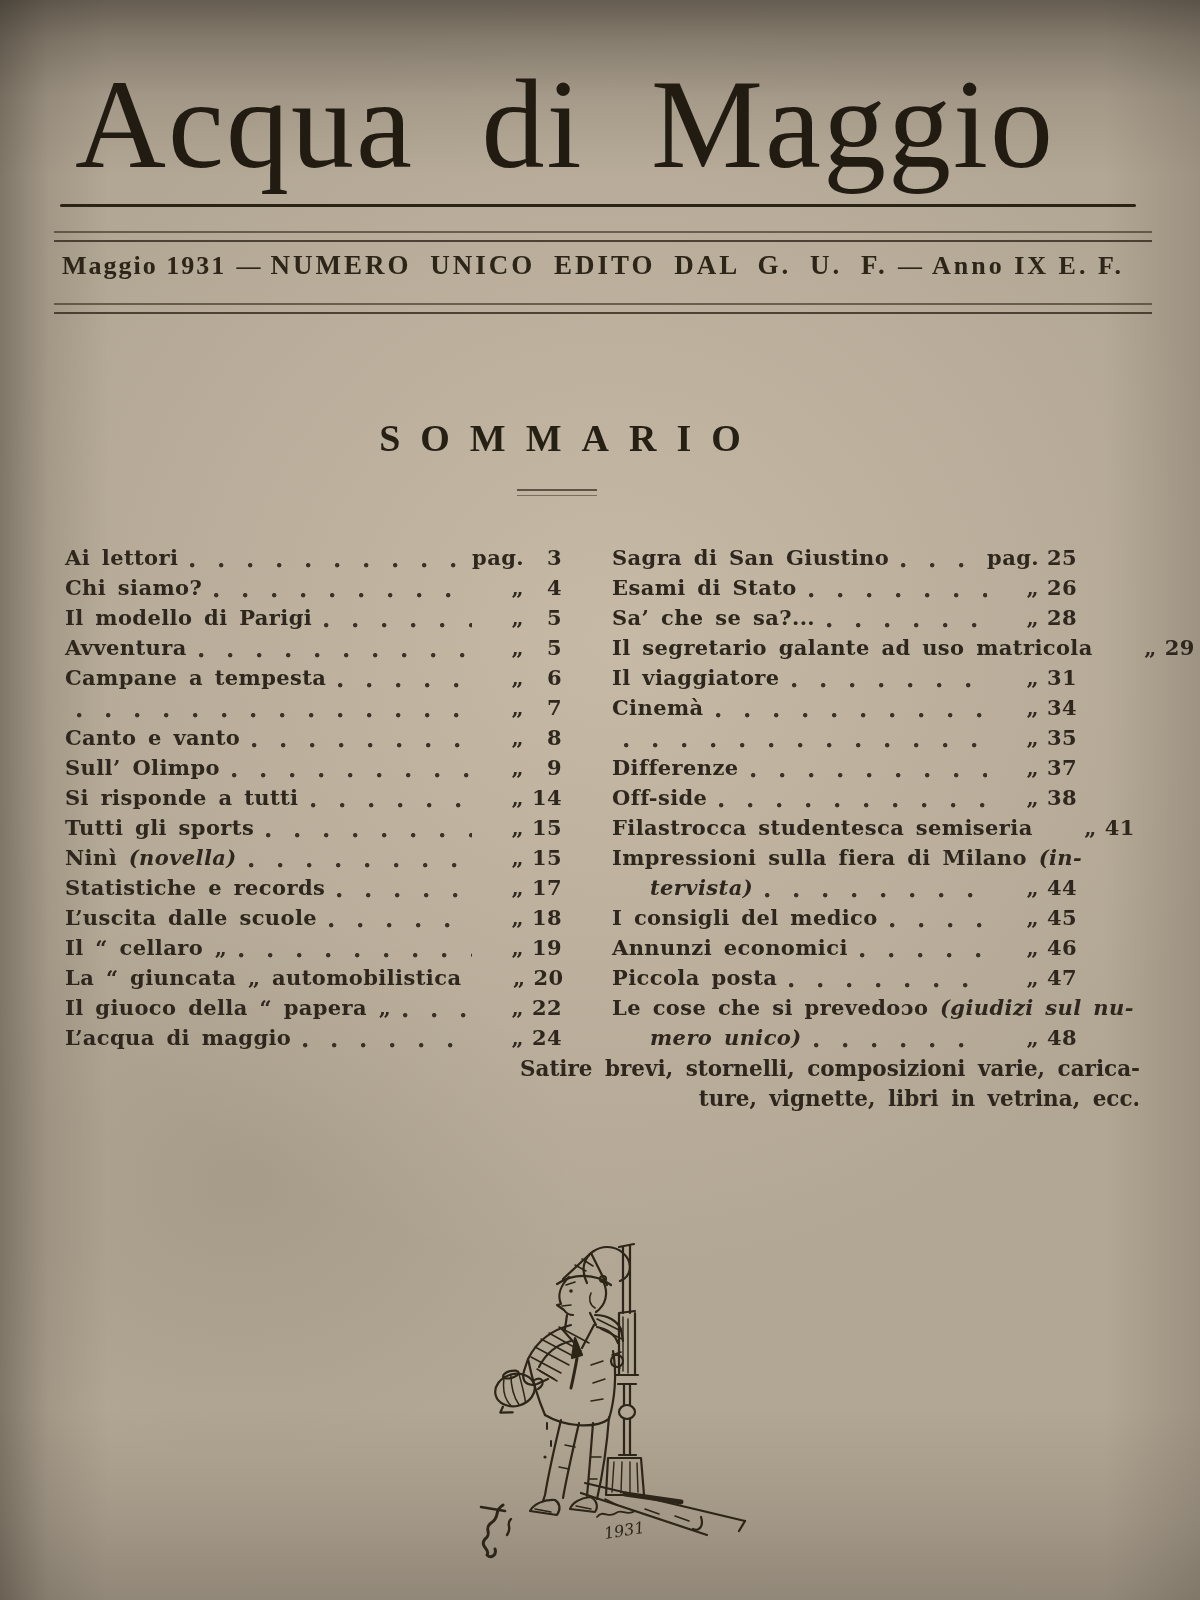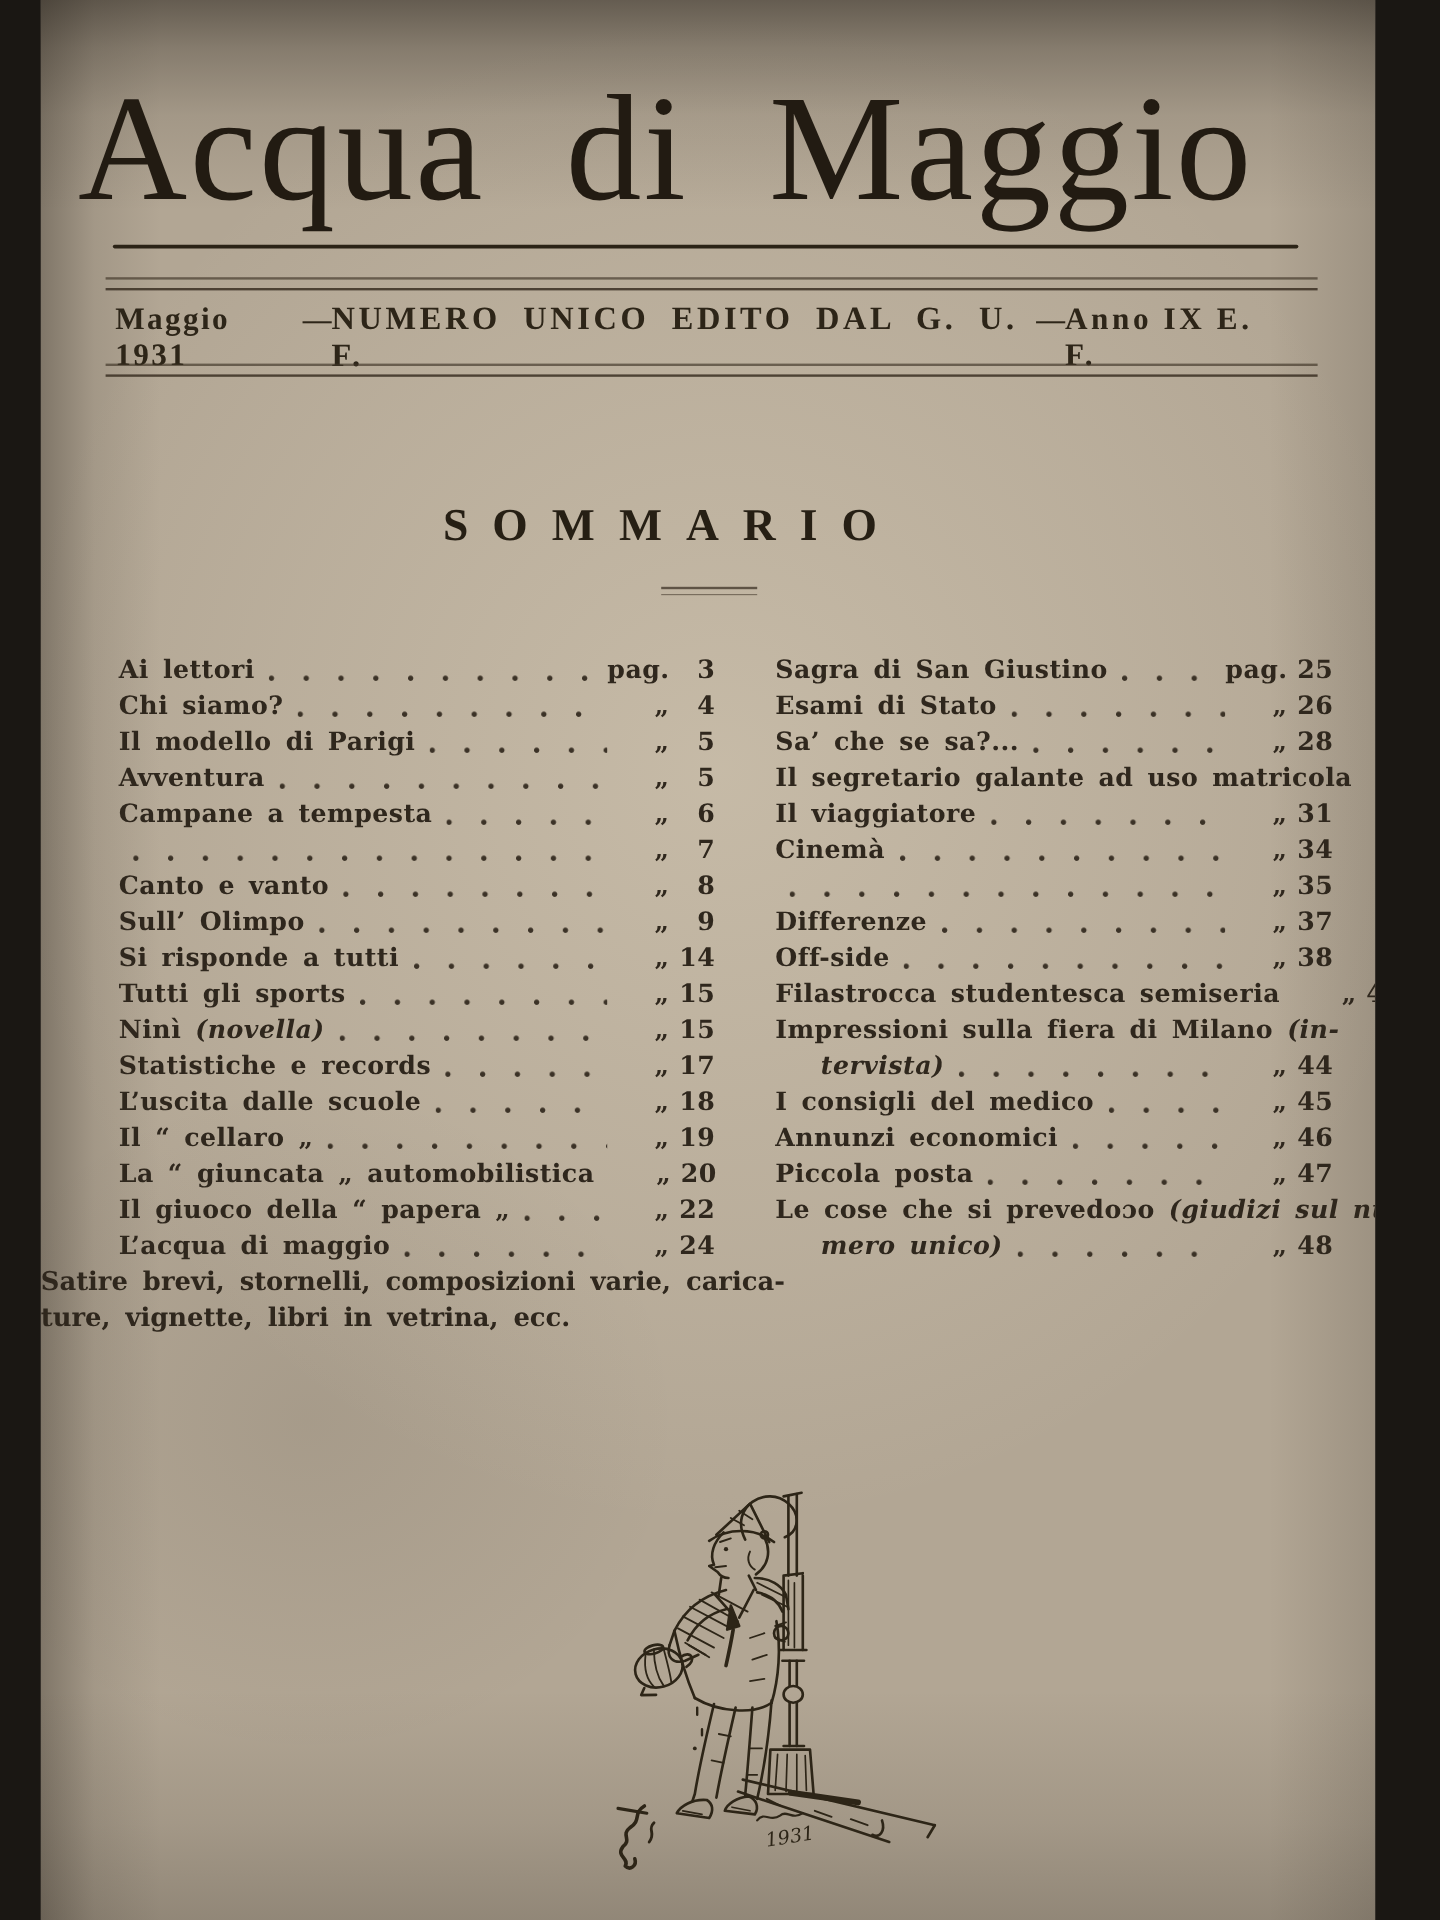--- a/index.html
+++ b/index.html
@@ -1,25 +1,24 @@
 <!DOCTYPE html>
 <html><head>
 <meta charset="utf-8">
 <style>
   html,body{margin:0;padding:0;background:#1a1713;}
   .photo{
-    position:relative;width:1112px;height:1600px;overflow:hidden;
+    position:relative;width:1200px;height:1600px;overflow:hidden;
     font-family:"DejaVu Serif",serif;color:#2f271d;
     background:
       linear-gradient(180deg, rgba(30,25,19,.52) 0%, rgba(30,25,19,.30) 2.5%, rgba(30,25,19,.10) 6%, rgba(30,25,19,0) 11%, rgba(30,25,19,0) 88%, rgba(30,25,19,.10) 95%, rgba(30,25,19,.22) 100%),
       linear-gradient(90deg, rgba(30,25,19,.34) 0%, rgba(30,25,19,.10) 4%, rgba(30,25,19,0) 9%, rgba(30,25,19,0) 92%, rgba(30,25,19,.14) 100%),
       radial-gradient(ellipse 75% 55% at 51% 40%, rgba(244,233,210,.30) 0%, rgba(244,233,210,.12) 45%, rgba(244,233,210,0) 72%),
       radial-gradient(ellipse 40% 25% at 20% 74%, rgba(32,26,20,.08), rgba(32,26,20,0) 70%),
       #b2a694;
-    margin-left: 34px;
   }
   
   .title{
     position:absolute;top:62px;left:0;right:70px;margin:0;text-align:center;
     font-family:"Liberation Serif",serif;font-weight:normal;
     font-size:126px;line-height:1;color:#221b12;
     letter-spacing:2px;word-spacing:34px;white-space:nowrap;
   }
   .title-rule{position:absolute;top:204px;left:60px;right:64px;height:3px;background:#2b2316;border-radius:2px;}
   .rule-pair{position:absolute;left:54px;right:48px;height:7px;
@@ -51,21 +50,21 @@
     letter-spacing:.4px;word-spacing:4px;color:#2f271d;}
   .toc-row .t,.toc-row .cont{white-space:nowrap;}
   .toc-row .cont{padding-left:38px;}
   .toc-row i{font-style:italic;}
   .leader{flex:1 1 auto;align-self:flex-end;height:7px;margin:0 4px 6px 12px;
     background-image:radial-gradient(circle at 2.2px 3.2px, rgba(52,43,32,.95) 1.8px, rgba(52,43,32,0) 2.6px);
     background-size:29px 7px;background-repeat:repeat-x;}
   .mark{flex:0 0 48px;text-align:right;}
   .num{flex:0 0 38px;text-align:right;}
   
-  .footnote{position:absolute;top:1054px;left:0;right:60px;text-align:left;
+  .footnote{position:absolute;top:1054px;left:0;right:60px;text-align:right;
     font-size:21.5px;font-weight:bold;line-height:30px;word-spacing:5px;color:#2f271d;}
   
   .sketch{position:absolute;left:445px;top:1205px;width:310px;height:390px;}
   .sketch svg{display:block;width:100%;height:100%;}
 </style>
 </head>
 <body>
 
 <div class="photo">
 

